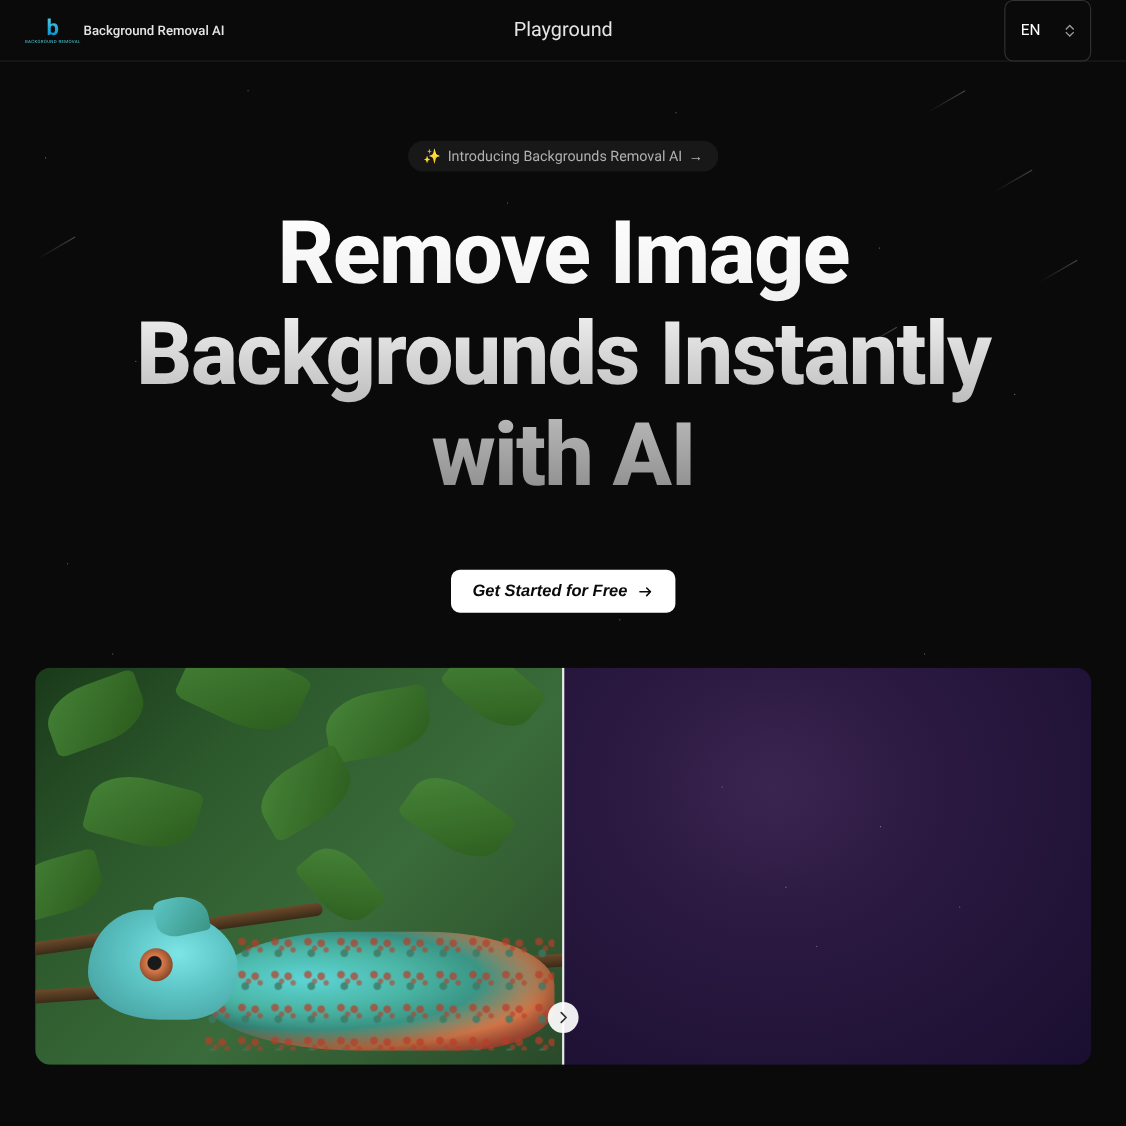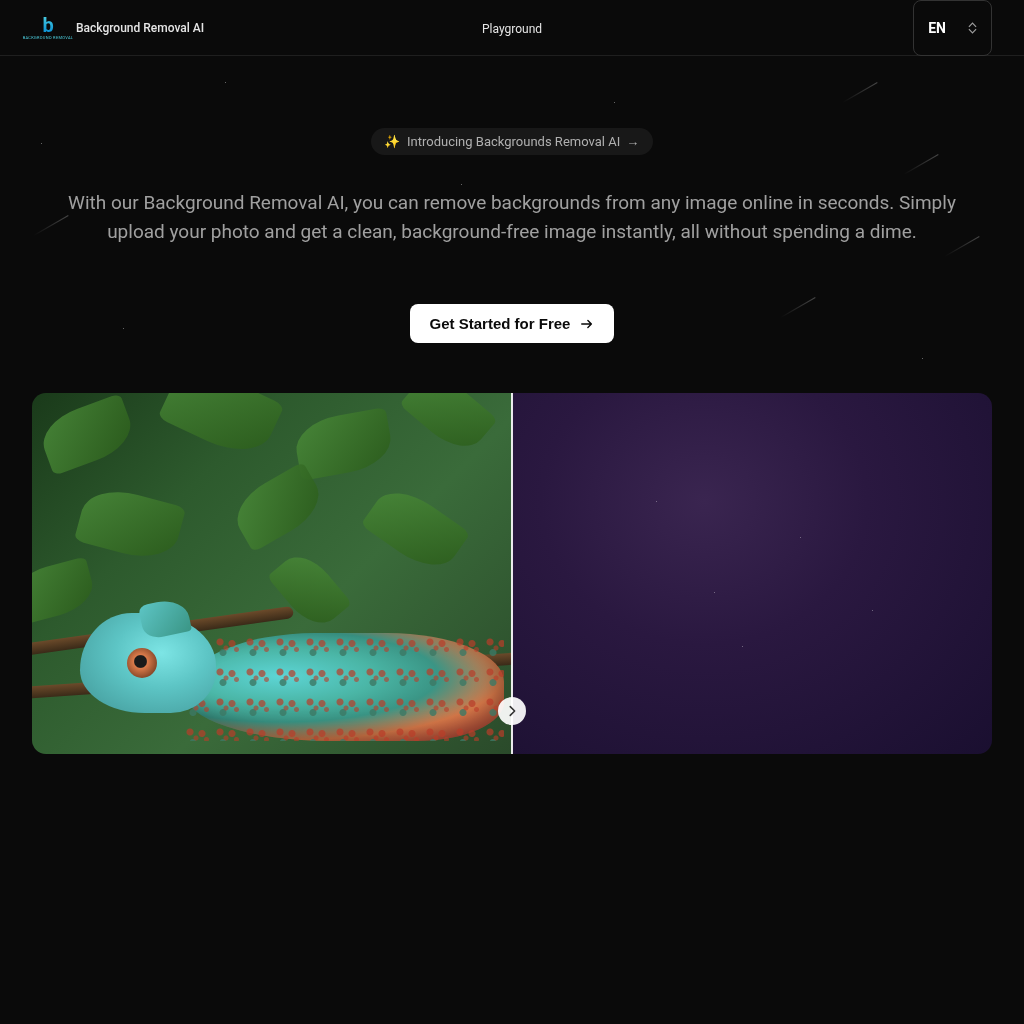--- a/index.html
+++ b/index.html
@@ -75,34 +75,34 @@
   font-size: 12px;
   font-weight: 500;
   color: #e5e5e5;
 }
 .nav-center {
   position: absolute;
   left: 50%;
   transform: translateX(-50%);
 }
 .nav-link {
-  font-size: 12px;
+  font-size: 18px;
   color: #e5e5e5;
   text-decoration: none;
   cursor: pointer;
 }
 .lang-select {
   border: 1px solid #333;
   border-radius: 8px;
   padding: 19px 14px;
   display: flex;
   align-items: center;
   gap: 22px;
   font-size: 14px;
-  font-weight: 700;
+  font-weight: 400;
   cursor: pointer;
   background: transparent;
   margin-left: 13px;
 }
 .chevrons {
   display: flex;
   flex-direction: column;
   gap: 0;
   opacity: 0.6;
 }
@@ -154,20 +154,21 @@
   color: #0a0a0a;
   border: none;
   border-radius: 8px;
   padding: 11px 20px;
   font-size: 15px;
   font-weight: 600;
   display: flex;
   align-items: center;
   gap: 10px;
   cursor: pointer;
+  font-style: italic;
 }
 .cta svg { width: 14px; height: 14px; }
 
 .compare {
   margin-top: 50px;
   width: 960px;
   height: 361px;
   border-radius: 14px;
   overflow: hidden;
   position: relative;
@@ -339,22 +340,22 @@
   </div>
 </header>
 
 <main>
   <div class="badge">
     <span>✨</span>
     <span>Introducing Backgrounds Removal AI</span>
     <span>→</span>
   </div>
 
-
-  <p class="hero-sub">With our Background Removal AI, you can remove backgrounds from any image online in seconds. Simply upload your photo and get a clean, background-free image instantly, all without spending a dime.</p>
+  <h1 class="hero-title">Remove Image Backgrounds Instantly with AI</h1>
+
 
   <button class="cta">
     <span>Get Started for Free</span>
     <svg viewBox="0 0 16 16" fill="none">
       <path d="M2 8h11M9 4l4 4-4 4" stroke="currentColor" stroke-width="1.6" stroke-linecap="round" stroke-linejoin="round"></path>
     </svg>
   </button>
 
   <div class="compare">
     <div class="compare-left">

